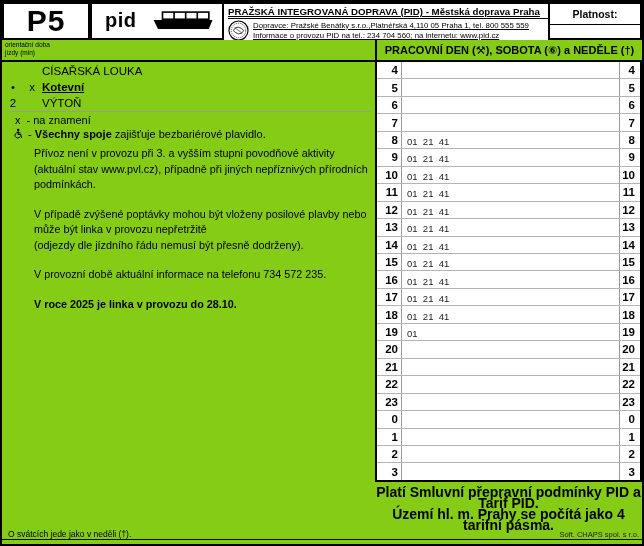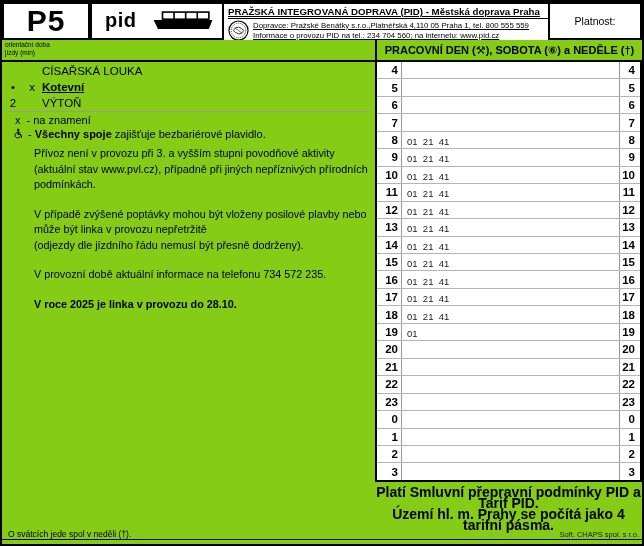--- a/index.html
+++ b/index.html
@@ -14,21 +14,21 @@
   .hcell { border:2px solid #000; height:38px; background:#fff; }
   .p5-box { width:88px; display:flex; align-items:center; justify-content:center; }
   .p5-box span { font-size:30px; font-weight:bold; letter-spacing:1px; }
   .pid-box { width:134px; display:flex; align-items:center; gap:13px; padding-left:13px; }
   .pid-word { font-size:20px; font-weight:bold; letter-spacing:.5px; position:relative; top:-1px; }
   .info-box { flex:1; border:none; border-top:2px solid #000; padding:1px 0 0 4px; overflow:hidden;text-decoration:underline; }
   .info-title { font-size:9.7px; font-weight:bold; white-space:nowrap; border-bottom:1px solid #000; padding:1px 0 1px 0; }
   .info-rows { display:flex; align-items:center; gap:4px; margin-top:1px; }
   .info-lines { font-size:7.8px; line-height:10px; white-space:nowrap; }
   .platnost-box { width:94px; display:flex; flex-direction:column; }
-  .platnost-label { font-size:10.5px; font-weight:normal; text-align:center; padding:11px 0; border-bottom:1.5px solid #000; }
+  .platnost-label { font-size:10.5px; font-weight:bold; text-align:center; padding:4px 0; border-bottom:1.5px solid #000; }
   .platnost-date { font-size:13.5px; font-weight:bold; text-align:center; flex:1; display:flex; align-items:center; justify-content:center; }
   
   .subheader { position:absolute; left:0; top:38px; right:0; height:22px; display:flex; border-bottom:2px solid #000; }
   .sub-left { width:373px; padding:1px 0 0 3px; }
   .sub-left div { font-size:6.5px; line-height:7.5px; white-space:pre-line; }
   .sub-right { flex:1; border-left:2px solid #000; display:flex; align-items:center; justify-content:center;
                font-size:11px; font-weight:bold; white-space:nowrap; }
   
   .left-box { position:absolute; left:0; top:60px; width:373px; height:466px; }
   .stop-row { position:absolute; left:0; width:100%; height:16px; font-size:11.5px; }
@@ -266,17 +266,17 @@
           <div class="tt-hour tt-hour-left">3</div>
           <div class="tt-minutes"></div>
           <div class="tt-hour tt-hour-right">3</div>
         </div></div>
   </div>
 
   <div class="tariff">Platí Smluvní přepravní podmínky PID a Tarif PID.
 Území hl. m. Prahy se počítá jako 4 tarifní pásma.</div>
 
   <div class="bottom-strip">
-    <span class="holiday-note">O svátcích jede spol v neděli (†).</span>
+    <span class="holiday-note">O svátcích jede jako v neděli (†).</span>
     <span class="software">Soft. CHAPS spol. s r.o.</span>
   </div>
 
 </div>
 
 </body></html>

